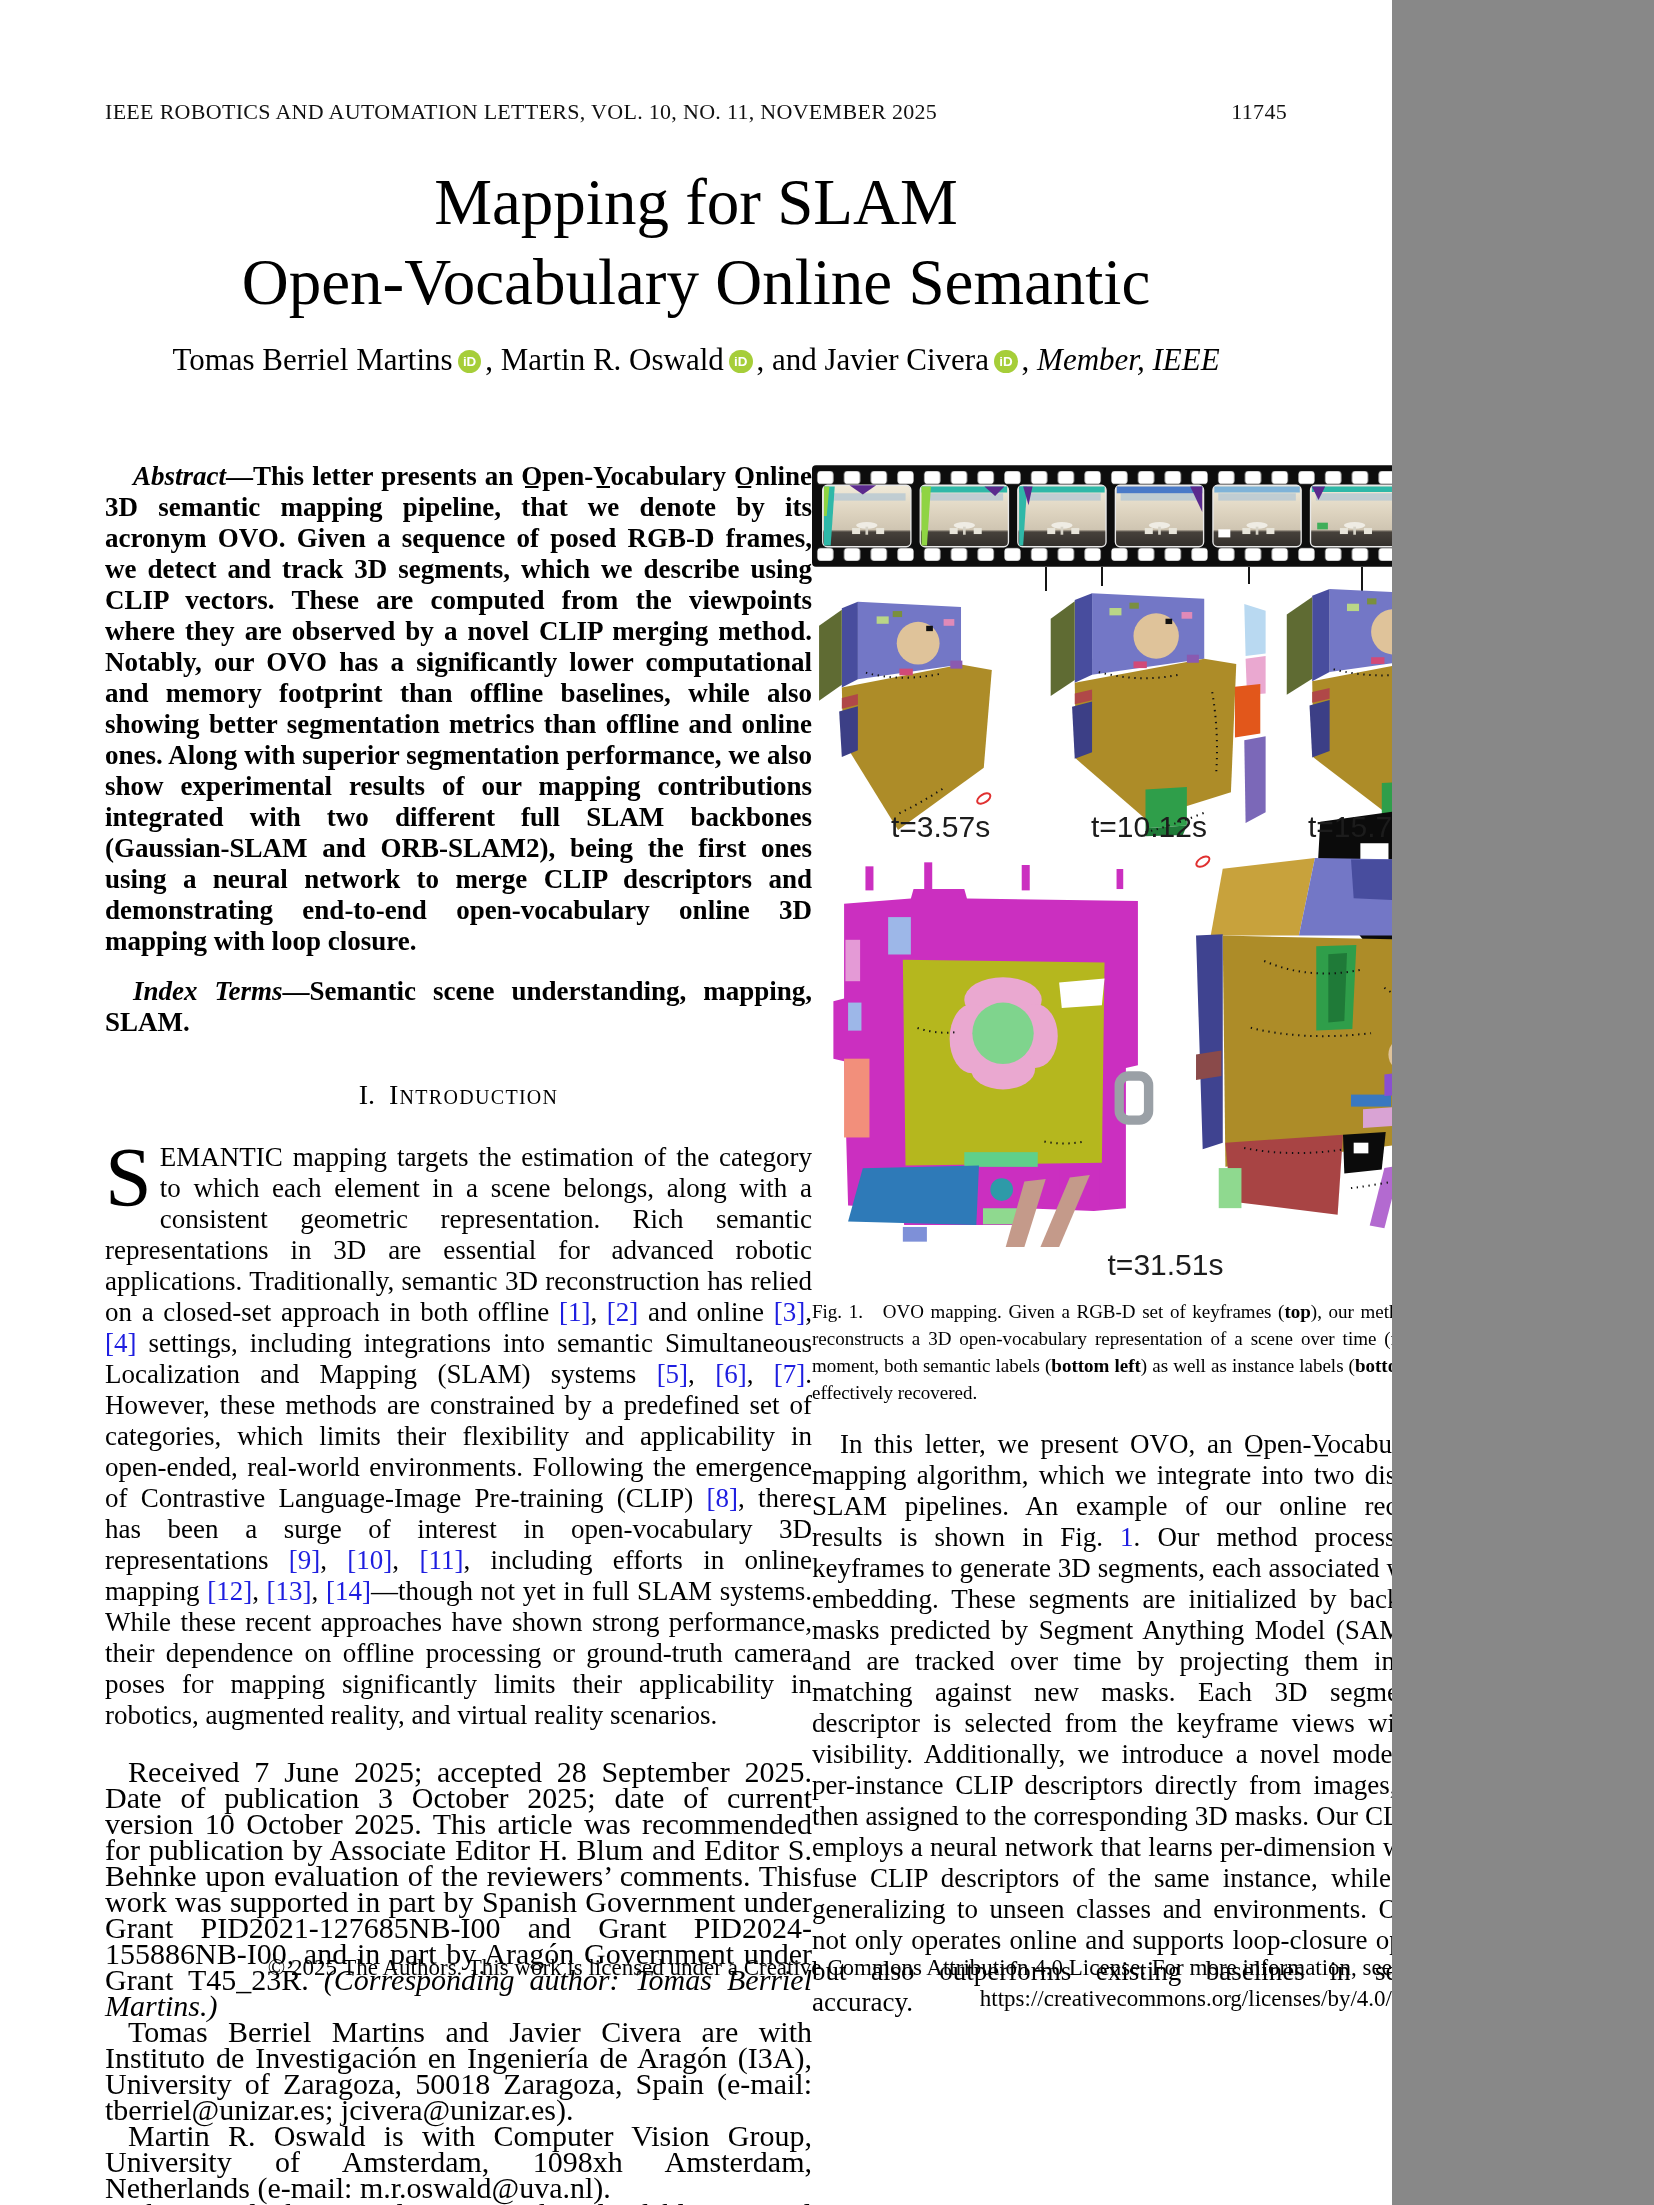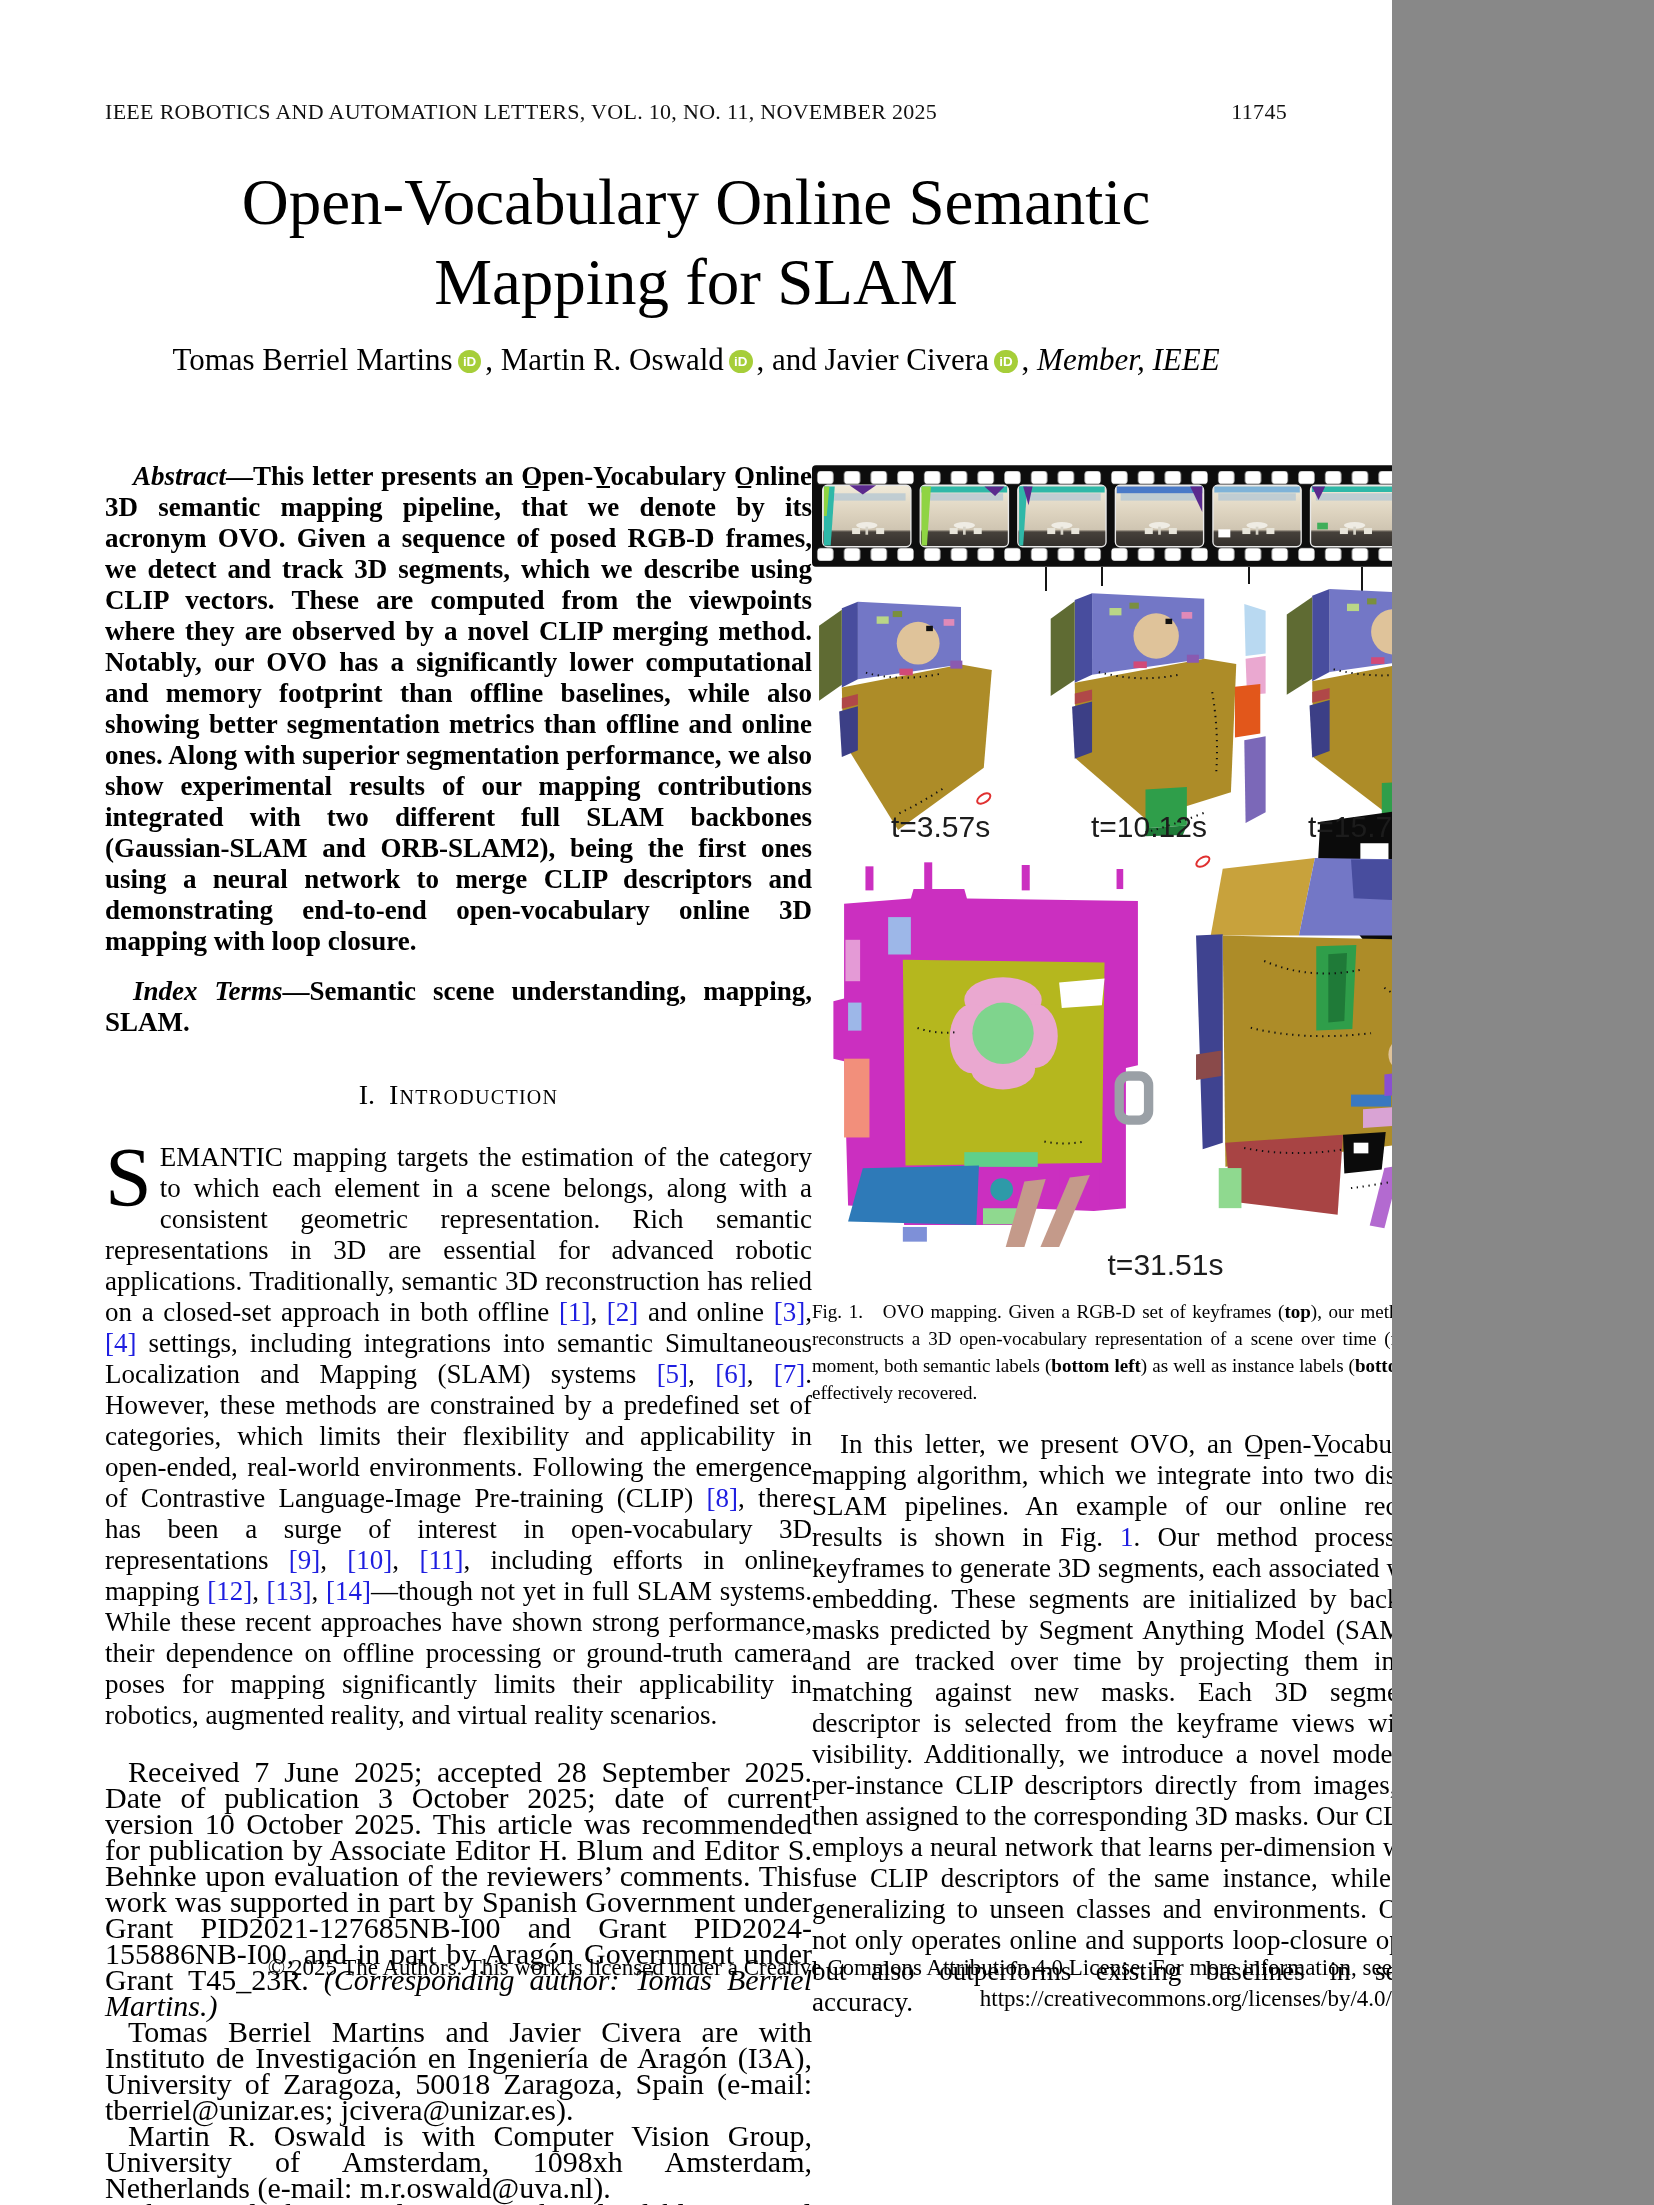--- a/index.html
+++ b/index.html
@@ -84,22 +84,22 @@
 <body>
 
 <div class="page">
 
   <div class="runhead">
     <span>IEEE ROBOTICS AND AUTOMATION LETTERS, VOL. 10, NO. 11, NOVEMBER 2025</span>
     <span>11745</span>
   </div>
 
   <div class="title">
+    <div>Mapping for SLAM</div>
     <div>Open-Vocabulary Online Semantic</div>
-    <div>Mapping for SLAM</div>
   </div>
 
   <div class="authors">
     <span>Tomas Berriel Martins</span><span class="orcid">iD</span><span>, Martin R. Oswald</span><span class="orcid">iD</span><span>, and Javier Civera</span><span class="orcid">iD</span><span>, </span><i>Member, IEEE</i>
   </div>
 
   <div class="columns">
 
     <div class="col">
       <p class="abs"><span class="lead">Abstract</span><span>—This letter presents an O̲pen-V̲ocabulary O̲nline 3D semantic mapping pipeline, that we denote by its acronym OVO. Given a sequence of posed RGB-D frames, we detect and track 3D segments, which we describe using CLIP vectors. These are computed from the viewpoints where they are observed by a novel CLIP merging method. Notably, our OVO has a significantly lower computational and memory footprint than offline baselines, while also showing better segmentation metrics than offline and online ones. Along with superior segmentation performance, we also show experimental results of our mapping contributions integrated with two different full SLAM backbones (Gaussian-SLAM and ORB-SLAM2), being the first ones using a neural network to merge CLIP descriptors and demonstrating end-to-end open-vocabulary online 3D mapping with loop closure.</span></p>

